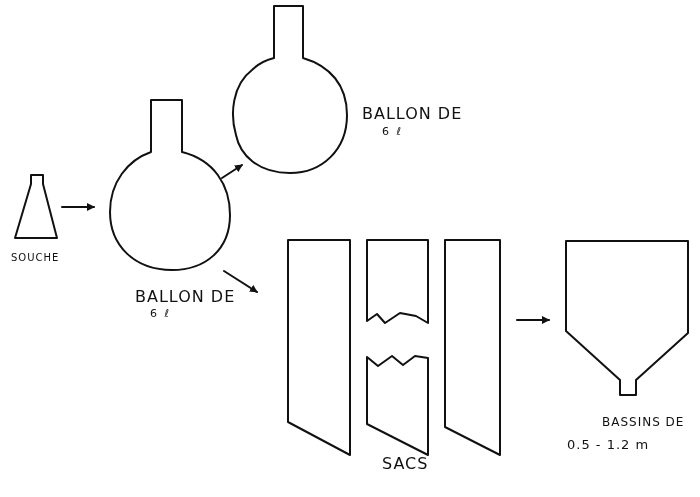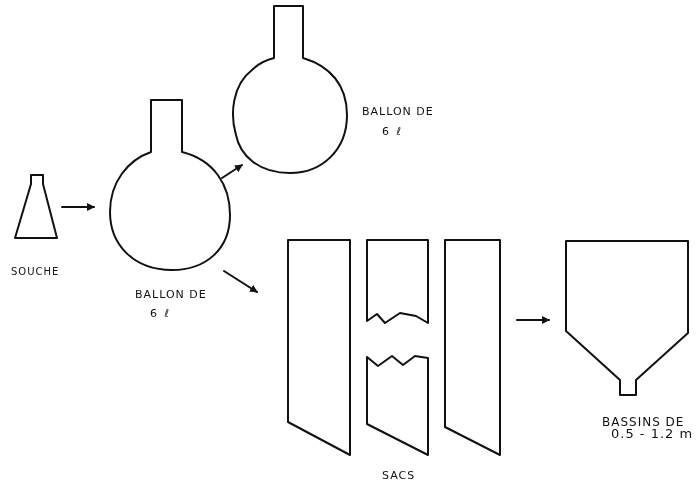--- a/index.html
+++ b/index.html
@@ -1,19 +1,19 @@
 <!DOCTYPE html>
 <html><head>
   <meta charset="utf-8">
   <style>
     html, body { margin: 0; padding: 0; background: #ffffff; }
     body { width: 700px; height: 497px; position: relative; overflow: hidden; }
     #diagram { position: absolute; left: 0; top: 0; width: 700px; height: 497px; }
     .stroke { fill: none; stroke: #111111; stroke-width: 2; stroke-linejoin: round; stroke-linecap: round; }
-    .label { position: absolute; font-family: "DejaVu Sans", sans-serif; font-size: 11px; color: #111111; letter-spacing: 1px; white-space: nowrap; line-height: 1; }
+    .label { position: absolute; font-family: "DejaVu Sans", sans-serif; font-size: 16px; color: #111111; letter-spacing: 1px; white-space: nowrap; line-height: 1; }
     .label.big { font-size: 11px; letter-spacing: 2px; }
   </style>
 </head>
 <body>
 
 <svg id="diagram" viewBox="0 0 700 497" xmlns="http://www.w3.org/2000/svg">
   <defs>
     <marker id="ah" markerWidth="8" markerHeight="8" refX="7" refY="4" orient="auto" markerUnits="userSpaceOnUse">
       <path d="M0,0 L8,4 L0,8 z" fill="#111111"></path>
     </marker>
@@ -53,24 +53,24 @@
     <path class="stroke" d="M445,240 L500,240 L500,455 L445,427 Z"></path>
   </g>
 
   <line class="stroke" x1="517" y1="320" x2="549" y2="320" marker-end="url(#ah)"></line>
 
   <g>
     <path class="stroke" d="M566,241 L688,241 L688,333 L636,380 L636,395 L620,395 L620,380 L566,331 Z"></path>
   </g>
 </svg>
 
-<div class="label" style="left:11px; top:267px; font-size:10px;">SOUCHE</div>
+<div class="label" style="left:11px; top:253px; font-size:10px;">SOUCHE</div>
 
 <div class="label" style="left:135px; top:289px;">BALLON DE</div>
 <div class="label big" style="left:150px; top:308px;">6 ℓ</div>
 
 <div class="label" style="left:362px; top:106px;">BALLON DE</div>
 <div class="label big" style="left:382px; top:126px;">6 ℓ</div>
 
-<div class="label" style="left:382px; top:470px;">SACS</div>
+<div class="label" style="left:382px; top:456px;">SACS</div>
 
 <div class="label" style="left:602px; top:416px; font-size:12px;">BASSINS DE</div>
-<div class="label" style="left:567px; top:427px; font-size:13px;margin-left:44px;">0.5 - 1.2 m</div>
+<div class="label" style="left:567px; top:438px; font-size:13px;">0.5 - 1.2 m</div>
 
 </body></html>

